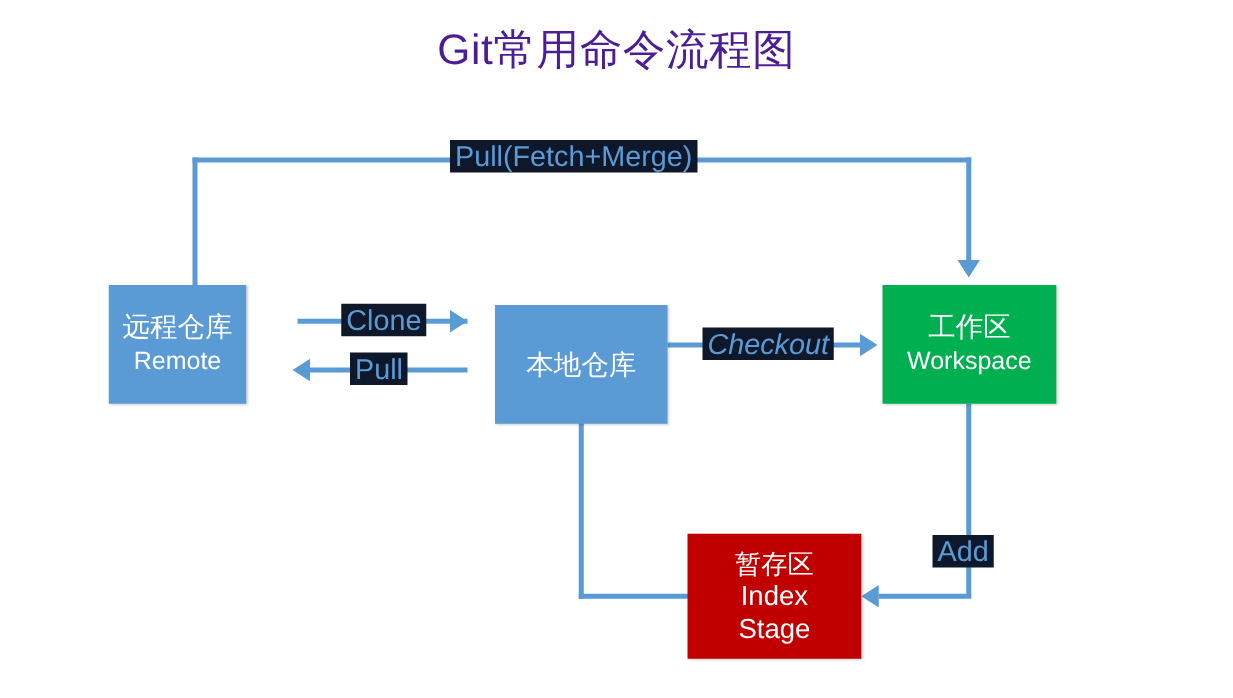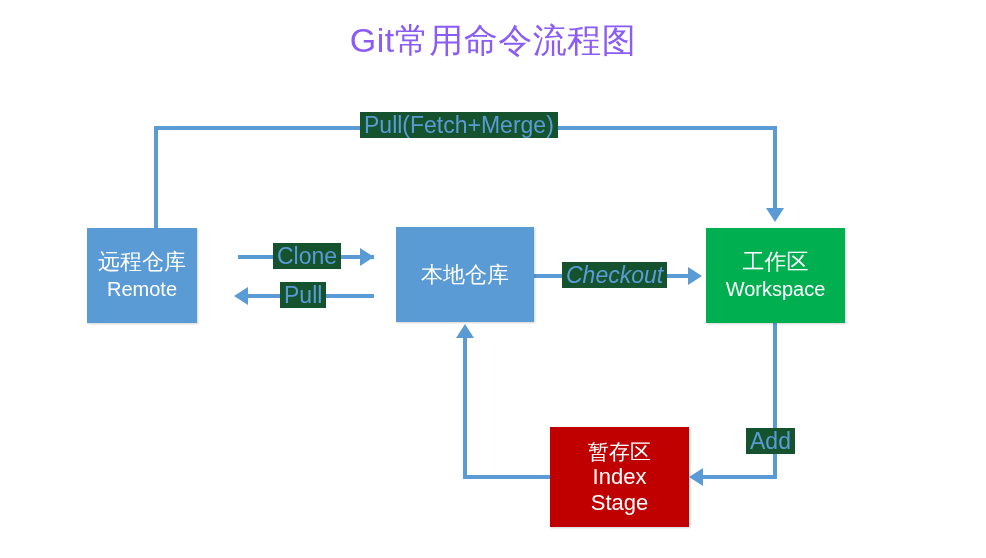--- a/index.html
+++ b/index.html
@@ -20,21 +20,21 @@
 
   
   #title {
     position: absolute;
     left: 0;
     top: 18px;
     width: 986px;
     text-align: center;
     font-size: 34px;
     line-height: 44px;
-    color: #8b5cf6;
+    color: #4c1d95;
     letter-spacing: 0.5px;
     white-space: nowrap;
   }
 
   
   .node {
     position: absolute;
     box-sizing: border-box;
     display: flex;
     flex-direction: column;
@@ -55,21 +55,21 @@
   .node .ln.en {
     font-size: 20px;
     line-height: 28px;
   }
 
   #node-remote {
     left: 87px;  top: 228px;  width: 110px; height: 95px;
     background: #5b9bd5;
   }
   #node-repository {
-    left: 396px; top: 227px;  width: 138px; height: 95px;
+    left: 396px; top: 244px;  width: 138px; height: 95px;
     background: #5b9bd5;
     gap: 36px;
   }
   #node-workspace {
     left: 706px; top: 228px;  width: 139px; height: 95px;
     background: #00b050;
   }
   #node-index {
     left: 550px; top: 427px;  width: 139px; height: 100px;
     background: #c00000;
@@ -110,21 +110,21 @@
     border-bottom: 14px solid #5b9bd5;
   }
 
   
   .edge-label {
     position: absolute;
     color: #5b9bd5;
     font-size: 23px;
     line-height: 26px;
     white-space: nowrap;
-    background: #14532d;
+    background: #0f172a;
     padding: 0 4px;
   }
 </style>
 </head>
 <body>
 
 <div id="canvas">
 
   <div id="title">Git常用命令流程图</div>
 

